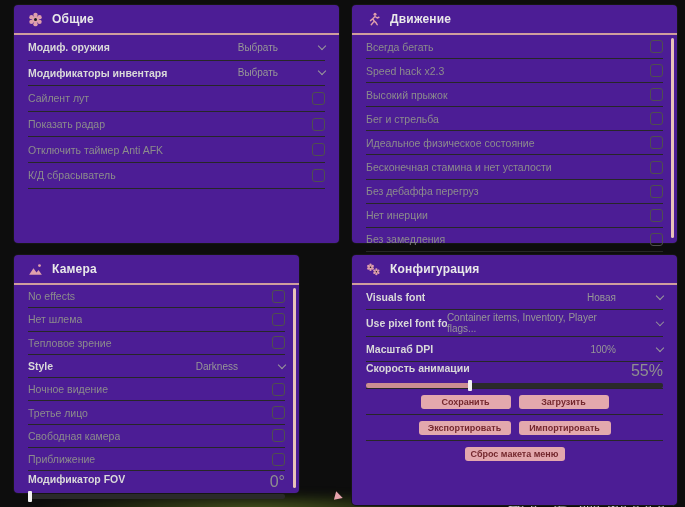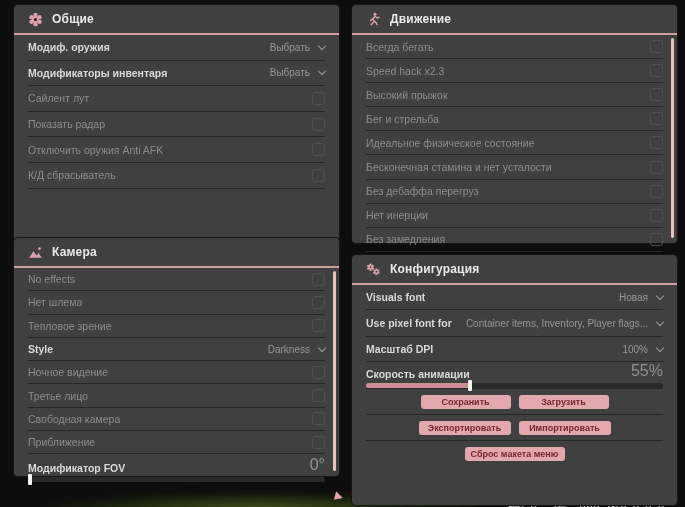--- a/index.html
+++ b/index.html
@@ -1,45 +1,45 @@
 <!DOCTYPE html>
 <html><head>
 <meta charset="utf-8">
 <style>
   html,body{margin:0;padding:0;background:#0d0d0d;}
   .stage{position:relative;width:685px;height:507px;background:#0d0d0d;overflow:hidden;
          font-family:"Liberation Sans",sans-serif;}
-  .panel{position:absolute;background:#404040;border-radius:4px;box-shadow:0 0 0 1px #151515;}
+  .panel{position:absolute;background:#4c1d95;border-radius:4px;box-shadow:0 0 0 1px #151515;}
   .p-general{left:14px;top:5px;width:325px;height:238px;}
   .p-movement{left:352px;top:5px;width:325px;height:238px;}
-  .p-camera{left:14px;top:238px;width:325px;height:238px;}
+  .p-camera{left:14px;top:255px;width:285px;height:238px;}
   .p-config{left:352px;top:255px;width:325px;height:250px;}
   .phead{height:28px;display:flex;align-items:center;gap:9px;padding:0 14px;
          border-bottom:2px solid #cf9e9e;}
   .phead .ttl{font-size:12px;font-weight:bold;color:#e9e9e9;letter-spacing:.2px;}
   .icon{width:15px;height:15px;display:inline-flex;align-items:center;justify-content:center;}
   .icon svg{width:15px;height:15px;display:block;}
   .rows{padding:0 14px;}
   .row{display:flex;align-items:center;border-bottom:1px solid #272727;position:relative;}
   .p-general .row{height:24.6px;}
   .p-movement .row{height:23.1px;}
   .p-camera .row{height:22.3px;}
   .p-config .row{height:24px;}
   .lbl{font-size:10.5px;color:#8c8c8c;white-space:nowrap;overflow:hidden;}
   .lbl.strong{color:#d9d9d9;font-weight:bold;}
-  .dd{margin-left:auto;display:flex;align-items:center;cursor:pointer;}
+  .dd{margin-left:auto;display:flex;align-items:center;cursor:pointer;gap:32px;}
   .ddv{font-size:10px;color:#979797;}
   .chev{width:5px;height:5px;border-right:1.4px solid #9a9a9a;border-bottom:1.4px solid #9a9a9a;
         transform:rotate(45deg);margin-left:9px;margin-top:-3px;display:inline-block;}
   .cb{margin-left:auto;width:11px;height:11px;border:1px solid #4f4f4f;border-radius:3px;
       background:transparent;flex:none;cursor:pointer;}
   .val{margin-left:auto;font-size:16px;color:#8f8f8f;}
   .row.tall{flex-direction:column;align-items:stretch;justify-content:center;height:30px;border-bottom:none;}
   .p-config .row.tall{height:26px;border-bottom:1px solid #272727;}
-  .row-line{display:flex;align-items:flex-end;}
+  .row-line{display:flex;align-items:flex-start;}
   .slider{position:relative;height:5px;background:#2a2a2a;border-radius:2px;margin-top:3px;}
   .slider .fill{position:absolute;left:0;top:0;bottom:0;background:#cc8e92;border-radius:2px;}
   .slider .handle{position:absolute;top:-3px;width:4px;height:11px;background:#f2f2f2;
                   border-radius:1px;cursor:pointer;}
   .fov-fill{width:0;}
   .fov-handle{left:0;}
   .anim-fill{width:35%;}
   .anim-handle{left:calc(35% - 2px);}
   .scrollbar{position:absolute;right:3px;width:3px;border-radius:2px;background:#e9c3ba;cursor:pointer;}
   .p-movement .scrollbar{top:33px;bottom:5px;}
@@ -104,21 +104,21 @@
       </div>
       <div class="row">
         <span class="lbl">Сайлент лут</span>
         <span class="cb"></span>
       </div>
       <div class="row">
         <span class="lbl">Показать радар</span>
         <span class="cb"></span>
       </div>
       <div class="row">
-        <span class="lbl">Отключить оружия Anti AFK</span>
+        <span class="lbl">Отключить таймер Anti AFK</span>
         <span class="cb"></span>
       </div>
       <div class="row">
         <span class="lbl">К/Д сбрасыватель</span>
         <span class="cb"></span>
       </div>
     </div>
   </section>
 
   <section class="panel p-movement">

